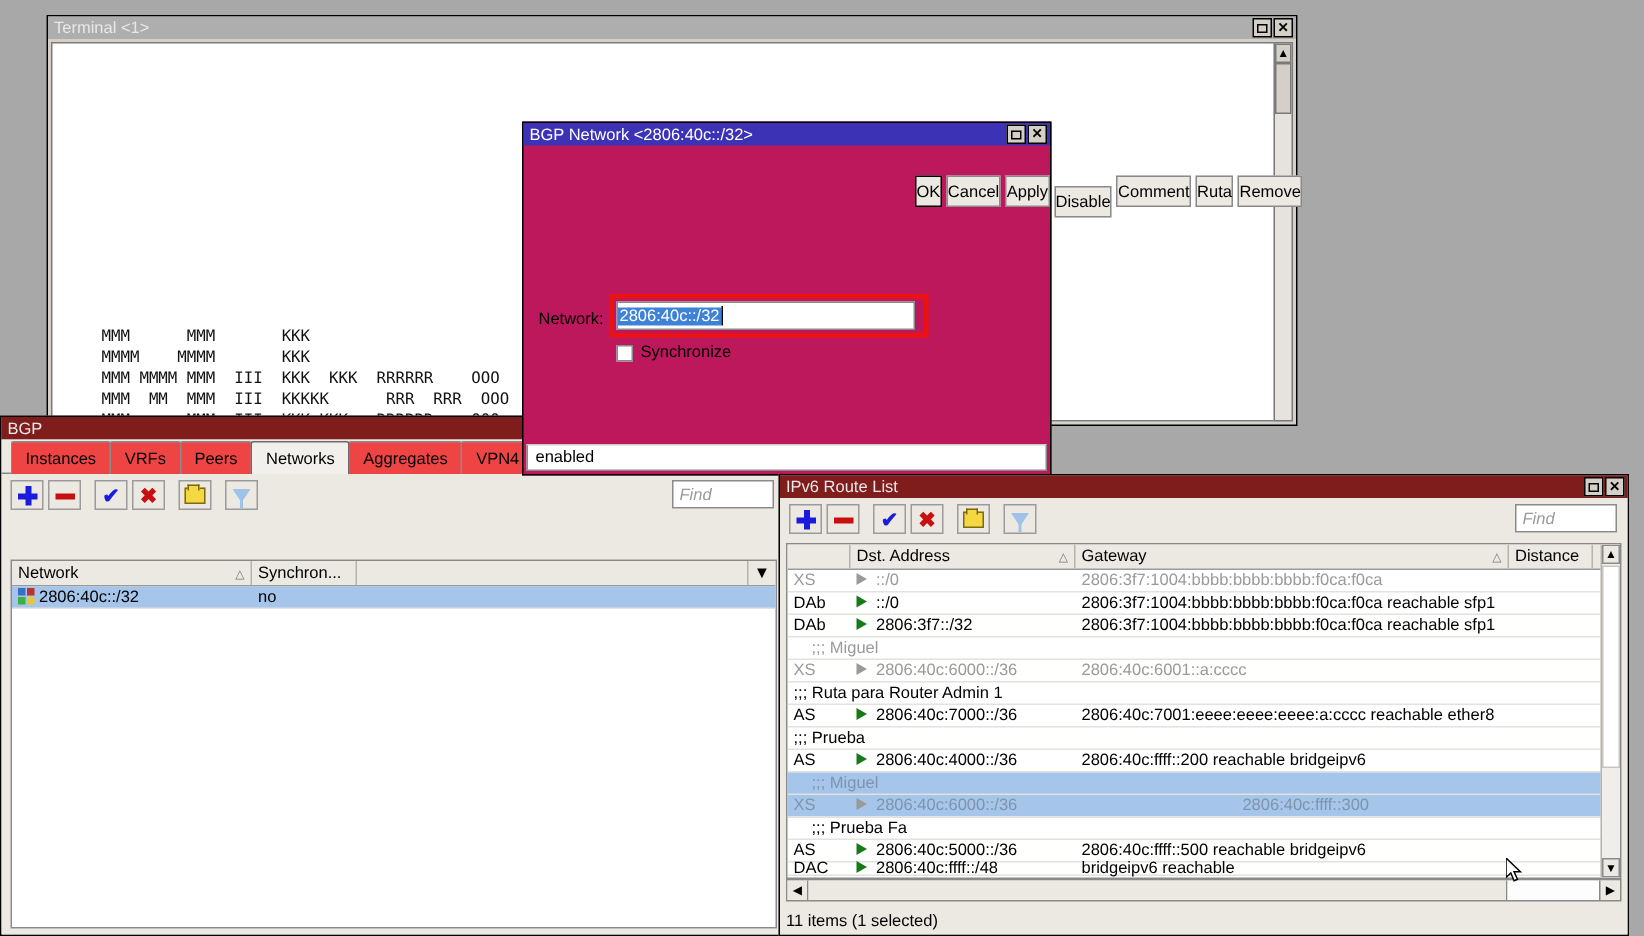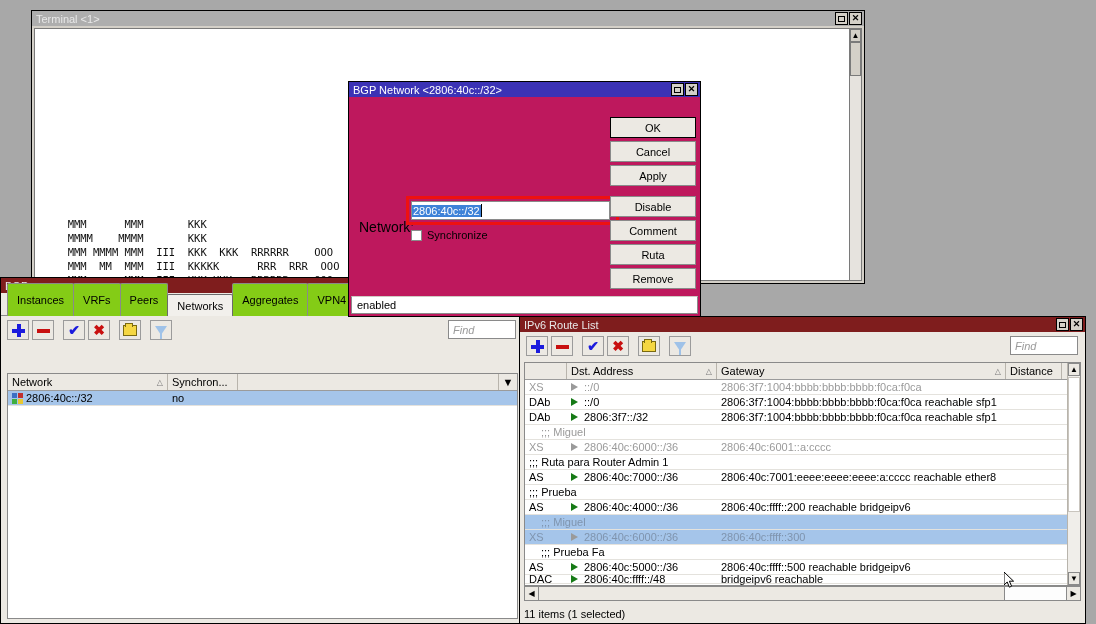--- a/index.html
+++ b/index.html
@@ -39,21 +39,21 @@
   }
   .term-sb { position:absolute; right:2px; top:17px; width:13px; bottom:2px; background:#e6e3de; border:1px solid #7a7a7a; }
   .term-sb .arw { width:100%; height:13px; background:#d4d0c8; border:1px solid #7a7a7a; display:flex; align-items:center; justify-content:center; font-size:8px; }
   .term-sb .thumb { width:100%; height:34px; background:#d4d0c8; border:1px solid #7a7a7a; }
 
   
   #bgp { left:0px; top:277px; width:524px; height:347px; }
   .bgp-inner { position:absolute; left:0; top:15px; right:0; bottom:0; background:#ece9e3; }
   .tabs { display:flex; align-items:flex-end; height:23px; padding-left:6px; gap:0px; }
   .tab {
-    height:33px; padding:0 9px; background:#84cc16;
+    height:22px; padding:0 9px; background:#ef4444;
     border:1px solid #8a8a8a; border-bottom:none; margin-right:-1px;
     display:flex; align-items:center; font-size:11px; white-space:nowrap;
     border-radius:2px 2px 0 0;
   }
   .tab.sel { height:22px; background:#f2f0ec; border-color:#6b6b6b; z-index:3; font-weight:normal; }
   .tabline { height:1px; background:#8a8a8a; margin-top:-1px; }
 
   .toolbar { display:flex; align-items:center; gap:3px; padding:4px 6px; position:relative; }
   .tbi { width:22px; height:20px; background:#ece9e3; border:1px solid #9b9b9b;
          display:flex; align-items:center; justify-content:center; }
@@ -90,31 +90,31 @@
   .row.sel .dim { color:#7f94ae; }
   .net-ico { width:11px; height:11px; position:relative; display:inline-block; margin-right:3px; vertical-align:-2px; }
   .net-ico i { position:absolute; width:5px; height:5px; display:block; }
 
   
   .bgp-list { position:absolute; left:6px; top:80px; right:5px; bottom:4px; }
 
   
   #dlg { left:348px; top:81px; width:353px; height:236px; background:#be185d; }
   .dlg-body { position:absolute; left:0; top:15px; right:0; bottom:0; }
-  .lbl-net { position:absolute; left:10px; top:122px; font-size:14px; }
+  .lbl-net { position:absolute; left:10px; top:110px; font-size:11px; }
   .net-field {
     position:absolute; left:62px; top:104px; width:199px; height:19px;
     background:#fff; border:1px solid #8a8a8a; display:flex; align-items:center;
   }
   .net-field .valsel { background:#3e82d8; color:#fff; padding:0 1px; font-size:11px; }
   .net-field .caret { width:1px; height:13px; background:#000; }
   .net-redbox { position:absolute; left:57px; top:99px; width:213px; height:29px; border:3px solid #ee1111; }
   .chk-row { position:absolute; left:62px; top:132px; display:flex; align-items:center; gap:5px; font-size:11px; }
   .chkbox { width:11px; height:11px; background:#fff; border:1px solid #8a8a8a; }
-  .btncol { position:absolute; right:4px; top:20px; width:86px; display:flex; flex-direction:column; gap:3px; }
+  .btncol { position:absolute; right:4px; top:20px; width:86px; display:flex; flex-direction:row; gap:3px; }
   .btn { height:21px; background:#ece9e3; border:1px solid #8a8a8a; display:flex; align-items:center; justify-content:center; font-size:11px; }
   .btn.primary { border:1px solid #000; }
   .btn.spaced { margin-top:7px; }
   .dlg-status {
     position:absolute; left:2px; right:2px; bottom:2px; height:18px;
     background:#fff; border:1px solid #8a8a8a; border-top:1px solid #cfcbc4;
     display:flex; align-items:center; padding-left:5px; font-size:11px;
   }
 
   
@@ -348,21 +348,21 @@
             <div class="cell" style="width: 150px;"><span class="arrow"></span><span style="margin-left: 6px;">2806:40c:4000::/36</span></div>
             <div class="cell" style="flex: 1 1 0%;">2806:40c:ffff::200 reachable bridgeipv6</div>
             <div class="cell" style="width: 56px;"></div>
           </div>
           <div class="row sel cmt">
             <div class="cell dim" style="padding-left: 16px;">;;; Miguel</div>
           </div>
           <div class="row sel">
             <div class="cell dim" style="width: 42px;">XS</div>
             <div class="cell dim" style="width: 150px;"><span class="arrow off"></span><span style="margin-left: 6px;">2806:40c:6000::/36</span></div>
-            <div class="cell dim" style="flex: 1 1 0%;">2806:40c:ffff::300</div>
+            <div class="cell dim" style="flex: 1 1 0%; text-align: center;">2806:40c:ffff::300</div>
             <div class="cell" style="width: 56px;"></div>
           </div>
           <div class="row cmt">
             <div class="cell" style="padding-left: 16px;">;;; Prueba Fa</div>
           </div>
           <div class="row">
             <div class="cell" style="width: 42px;">AS</div>
             <div class="cell" style="width: 150px;"><span class="arrow"></span><span style="margin-left: 6px;">2806:40c:5000::/36</span></div>
             <div class="cell" style="flex: 1 1 0%;">2806:40c:ffff::500 reachable bridgeipv6</div>
             <div class="cell" style="width: 56px;"></div>

